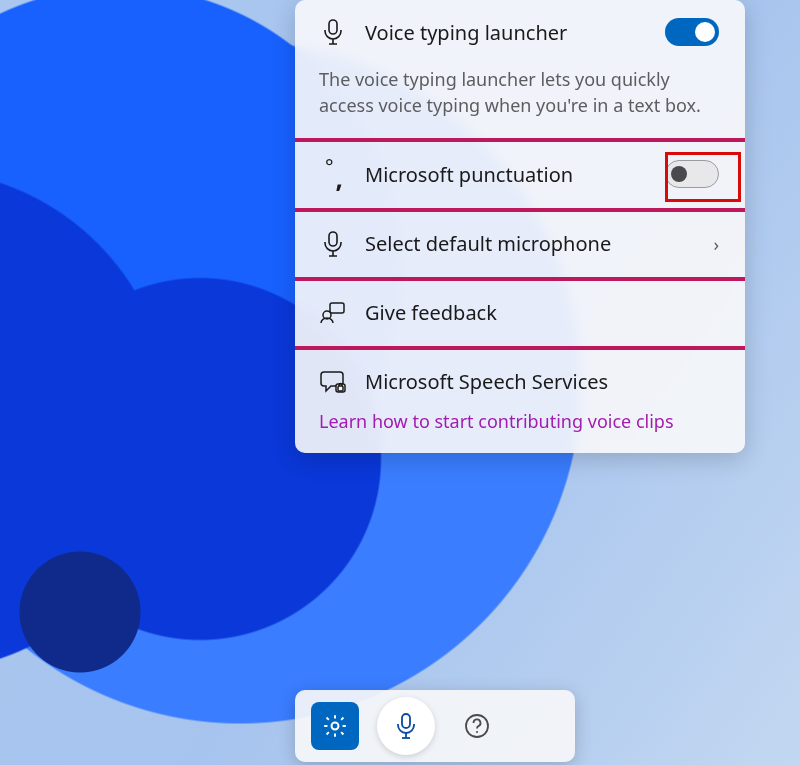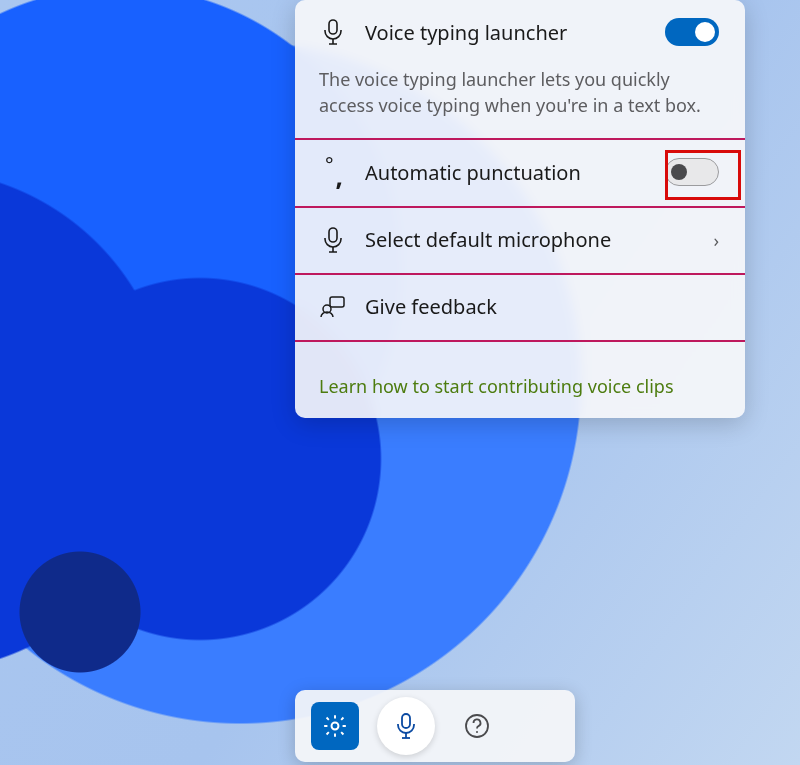--- a/index.html
+++ b/index.html
@@ -6,28 +6,28 @@
   .stage{position:relative;width:800px;height:765px;background:
     radial-gradient(circle at 10% 80%, #0f2a8a 0 60px, transparent 61px),
     radial-gradient(circle at -10% 55%, #0a38d9 0 250px, transparent 252px),
     radial-gradient(circle at 25% 60%, #0a38d9 0 180px, transparent 182px),
     radial-gradient(circle at 15% 35%, #1861ff 0 280px, transparent 282px),
     radial-gradient(circle at 30% 50%, #3a7dff 0 340px, transparent 342px),
     linear-gradient(125deg,#aac7f0 0%,#a7c4ee 55%,#c2d7f1 100%);
   }
   .panel{position:absolute;left:295px;top:0;width:450px;background:#f7f7f9e8;border-radius:10px;
     box-shadow:0 6px 24px rgba(0,0,0,.18);backdrop-filter:blur(6px);overflow:hidden;}
-  .section{padding:18px 26px 20px 24px;border-bottom:2px solid #be185d;}
+  .section{padding:18px 26px 20px 24px;border-bottom:4px solid #be185d;}
   .section.last{border-bottom:none;}
   .row{display:flex;align-items:center;gap:18px;}
   .row .icon{flex:0 0 28px;display:flex;justify-content:center;}
   .row .lbl{flex:1;font-size:20px;color:#1a1a1a;}
   .row .ctrl{flex:0 0 auto;}
   .desc{margin-top:20px;font-size:18px;line-height:1.45;color:#5d5d60;}
-  .link{color:#4d7c0f;font-size:18px;text-decoration:none;display:inline-block;}
+  .link{color:#a21caf;font-size:18px;text-decoration:none;display:inline-block;}
   .link.small{font-size:18px;}
   .toggle{width:54px;height:28px;border-radius:14px;position:relative;cursor:pointer;}
   .toggle.on{background:#0067c0;}
   .toggle.on::after{content:"";position:absolute;right:4px;top:4px;width:20px;height:20px;border-radius:50%;background:#fff;}
   .toggle.off{background:#e8e8ea;border:1px solid #9b9b9e;box-sizing:border-box;}
   .toggle.off::after{content:"";position:absolute;left:5px;top:5px;width:16px;height:16px;border-radius:50%;background:#4a4a4d;}
   .highlight{position:absolute;border:3px solid #d80a0a;pointer-events:none;}
   .chev{color:#5b5b5e;font-size:18px;}
   .footer{padding:20px 26px 22px;}
   .toolbar{position:absolute;left:295px;top:690px;width:280px;height:72px;background:#f4f5f9ef;
@@ -62,21 +62,21 @@
       </div>
       <div class="desc">The voice typing launcher lets you quickly access voice typing when you're in a text box.</div>
     </div>
 
     <div class="section" style="position:relative;">
       <div class="row">
         <span class="icon" style="color:#1a1a1a;font-size:20px;line-height:1;">
           <span style="position:relative;top:-4px;">°</span>
             <b style="font-size:26px;position:relative;top:4px;left:2px;">,</b>
         </span>
-        <span class="lbl">Automatic punctuation</span>
+        <span class="lbl">Microsoft punctuation</span>
         <span class="ctrl">
           <div class="toggle off"></div>
         </span>
       </div>
       <div class="highlight" style="left:370px;top:10px;width:70px;height:44px;"></div>
     </div>
 
     <div class="section">
       <div class="row">
         <span class="icon">
@@ -99,20 +99,31 @@
             <rect x="10" y="1" width="14" height="10" rx="2"></rect>
             <circle cx="7" cy="13" r="4"></circle>
               <path d="M1 21c0-3 3-5 6-5s6 2 6 5"></path>
           </svg>
         </span>
         <span class="lbl">Give feedback</span>
       </div>
     </div>
 
     <div class="section last">
+      <div class="row">
+        <span class="icon">
+          <svg width="26" height="24" viewBox="0 0 26 24" fill="none" stroke="#1a1a1a" stroke-width="1.5">
+            <path d="M4 2h16a3 3 0 0 1 3 3v8a3 3 0 0 1-3 3H11l-5 5v-5H4a3 3 0 0 1-3-3V5a3 3 0 0 1 3-3z"></path>
+            <rect x="16" y="14" width="9" height="8" rx="2" fill="#f7f7f9"></rect>
+            <rect x="18" y="16" width="5" height="5" rx="1"></rect>
+              <path d="M19 16v-1a1.5 1.5 0 0 1 3 0v1"></path>
+          </svg>
+        </span>
+        <span class="lbl">Microsoft Speech Services</span>
+      </div>
       <a href="#" class="link" style="margin-top:14px;">Learn how to start contributing voice clips</a>
     </div>
 
   </div>
 
   <div class="toolbar">
     <div class="tb-btn tb-settings" title="Settings">
       <span>
         <svg width="26" height="26" viewBox="0 0 24 24" fill="none" stroke="#fff" stroke-width="1.8">
           <circle cx="12" cy="12" r="3.2"></circle>

